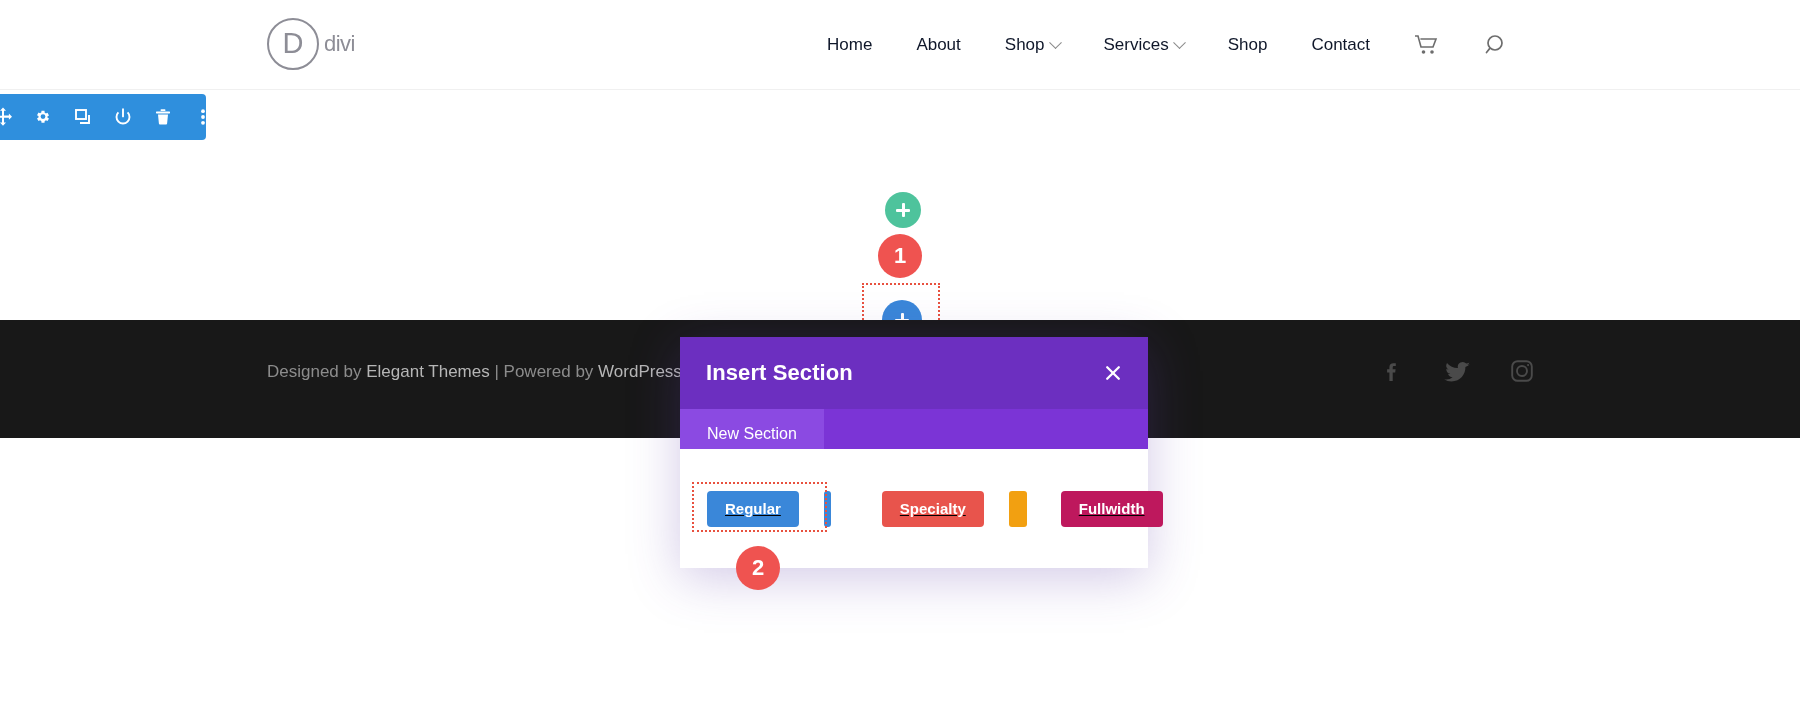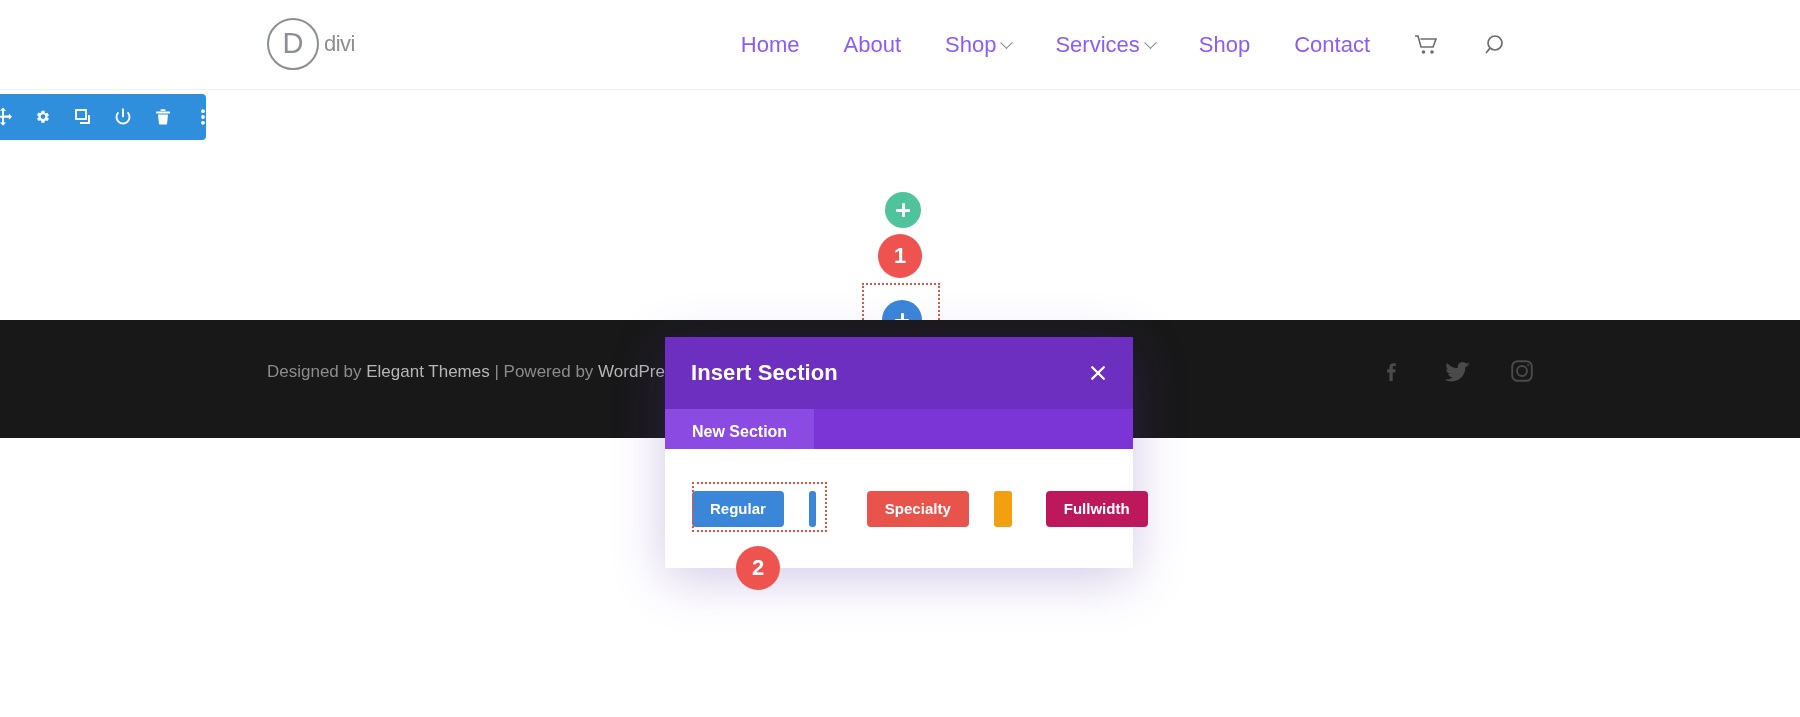--- a/index.html
+++ b/index.html
@@ -60,22 +60,22 @@
     height: 90px;
     display: flex;
     align-items: center;
     gap: 0;
   }
   .nav-item {
     display: flex;
     align-items: center;
     gap: 6px;
     padding: 0 22px;
-    font-size: 22px;
-    color: #8b5cf6;
+    font-size: 17px;
+    color: #0f172a;
     cursor: pointer;
     white-space: nowrap;
   }
   .nav-chevron {
     display: inline-block;
     width: 9px; height: 9px;
     border-right: 1.6px solid #8a8a8a;
     border-bottom: 1.6px solid #8a8a8a;
     transform: rotate(45deg) translate(-2px,-2px);
   }
@@ -208,21 +208,21 @@
     z-index: 3;
   }
   #highlight-regular {
     left: 692px; top: 482px;
     width: 135px; height: 50px;
   }
 
   
   #insert-modal {
     position: absolute;
-    left: 665px; top: 337px;
+    left: 680px; top: 337px;
     width: 468px;
     height: 231px;
     background: #ffffff;
     box-shadow: 0 10px 48px rgba(92,60,170,0.28);
     z-index: 25;
   }
   #modal-header {
     position: relative;
     height: 72px;
     background: #6c2fc0;
@@ -245,41 +245,42 @@
     cursor: pointer;
   }
   #modal-tabs {
     height: 40px;
     background: #7b34d6;
     display: flex;
     align-items: stretch;
   }
   .modal-tab {
     display: flex;
-    align-items: flex-end;
+    align-items: flex-start;
     justify-content: center;
-    padding: 8px 27px;
+    padding: 16px 27px;
     font-size: 16px;
-    font-weight: 700;
+    font-weight: 400;
     color: #ffffff;
     cursor: pointer;
     white-space: nowrap;
   }
   .modal-tab.active { background: #8b4ae2; }
   #modal-body {
     height: 119px;
     background: #ffffff;
     display: flex;
     align-items: center;
     padding-left: 27px;
   }
   .section-type-row {
     display: flex;
     align-items: flex-start;
     gap: 8px;
+    text-decoration: underline;
   }
   .type-btn {
     height: 36px;
     border-radius: 4px;
     display: flex;
     align-items: center;
     justify-content: center;
     padding: 0 18px;
     font-size: 15px;
     font-weight: 700;

